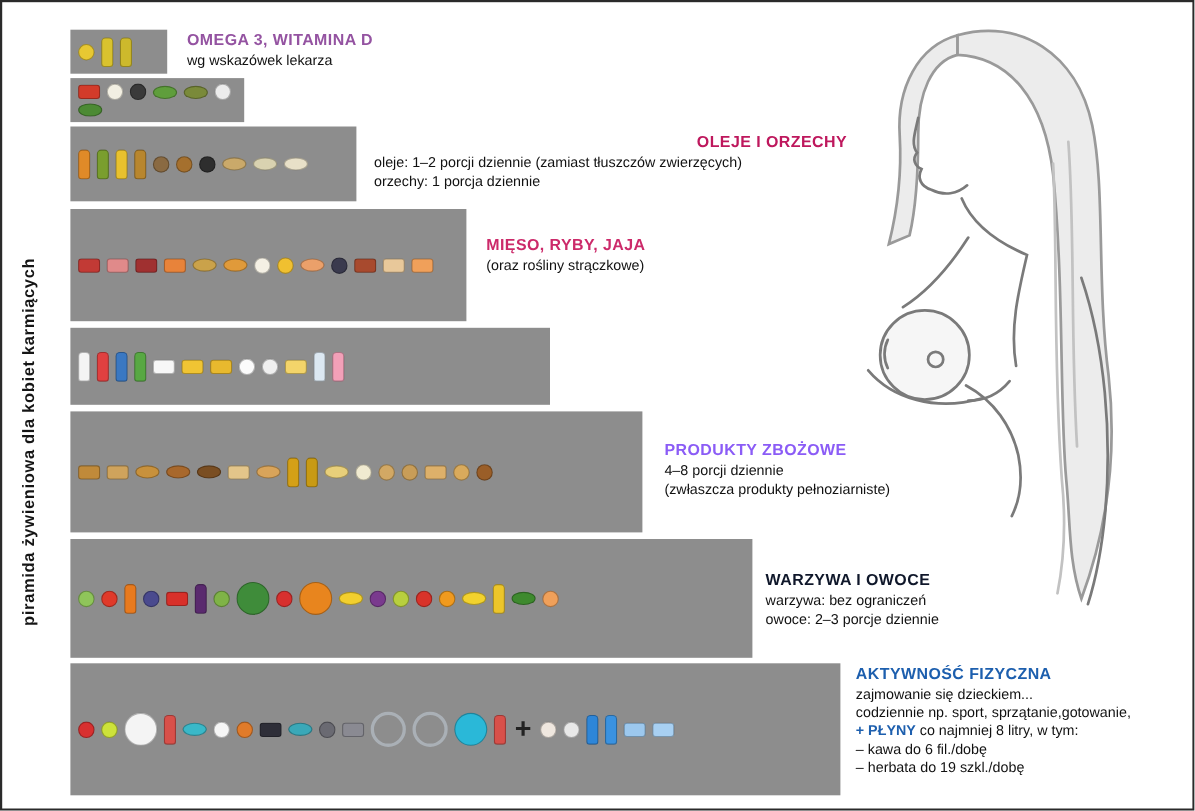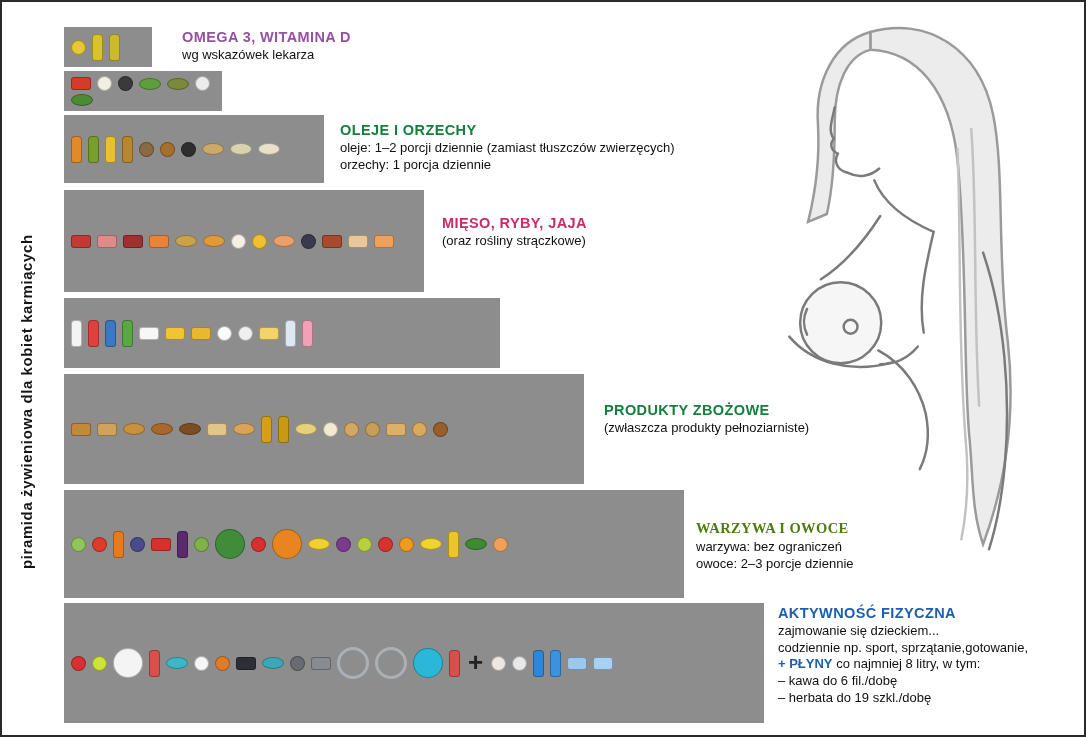--- a/index.html
+++ b/index.html
@@ -25,21 +25,21 @@
   .bar-4 { top:188px; width:360px; height:102px; }
   .bar-5 { top:296px; width:436px; height:70px; }
   .bar-6 { top:372px; width:520px; height:110px; }
   .bar-7 { top:488px; width:620px; height:108px; }
   .bar-8 { top:601px; width:700px; height:120px; }
 
   .label { position:absolute; z-index:2; }
   .label h3 { margin:0 0 2px 0; font-size:14.5px; letter-spacing:0.4px; font-weight:bold; }
   .label p  { margin:0; font-size:13px; line-height:1.28; color:#111; }
   .label p strong { font-weight:bold; }
-  .label-1 { left:180px; top:27px;  width:300px; }
+  .label-1 { left:168px; top:27px;  width:300px; }
   .label-2 { left:240px; top:71px;  width:300px; }
   .label-3 { left:338px; top:120px; width:430px; }
   .label-4 { left:440px; top:213px; width:430px; }
   .label-5 { left:514px; top:314px; width:300px; }
   .label-6 { left:602px; top:400px; width:340px; }
   .label-7 { left:694px; top:518px; width:300px; }
   .label-8 { left:776px; top:603px; width:302px; }
 
   .food-icon { display:inline-block; border:1px solid rgba(0,0,0,0.28); box-sizing:border-box; }
   .shape-circle    { width:15px; height:15px; border-radius:50%; }
@@ -178,38 +178,39 @@
       <span class="food-icon shape-rect" style="background: rgb(168, 208, 242);"></span>
     </div>
 
   <div class="label label-1">
     <h3 style="color: rgb(148, 83, 161);">OMEGA 3, WITAMINA D</h3>
     <p>wg wskazówek lekarza</p>
   </div>
 
 
   <div class="label label-3">
-    <h3 style="color: #15803d;">OLEJE I ORZECHY</h3>
+    <h3 style="color: #be185d; text-align: right;">OLEJE I ORZECHY</h3>
     <p>oleje: 1–2 porcji dziennie (zamiast tłuszczów zwierzęcych)</p>
     <p>orzechy: 1 porcja dziennie</p>
   </div>
 
   <div class="label label-4">
     <h3 style="color: rgb(204, 42, 106);">MIĘSO, RYBY, JAJA</h3>
     <p>(oraz rośliny strączkowe)</p>
   </div>
 
 
   <div class="label label-6">
-    <h3 style="color: #15803d;">PRODUKTY ZBOŻOWE</h3>
+    <h3 style="color: #8b5cf6;">PRODUKTY ZBOŻOWE</h3>
+    <p>4–8 porcji dziennie</p>
     <p>(zwłaszcza produkty pełnoziarniste)</p>
   </div>
 
   <div class="label label-7">
-    <h3 style="color: #4d7c0f; font-family: Liberation Serif, serif;">WARZYWA I OWOCE</h3>
+    <h3 style="color: #0f172a;">WARZYWA I OWOCE</h3>
     <p>warzywa: bez ograniczeń</p>
     <p>owoce: 2–3 porcje dziennie</p>
   </div>
 
   <div class="label label-8">
     <h3 style="color: rgb(29, 95, 174);">AKTYWNOŚĆ FIZYCZNA</h3>
     <p>zajmowanie się dzieckiem...</p>
     <p>codziennie np. sport, sprzątanie,gotowanie,</p>
     <p><strong style="color: rgb(29, 95, 174);">+ PŁYNY</strong><span> co najmniej 8 litry, w tym:</span></p>
     <p>– kawa do 6 fil./dobę</p>

